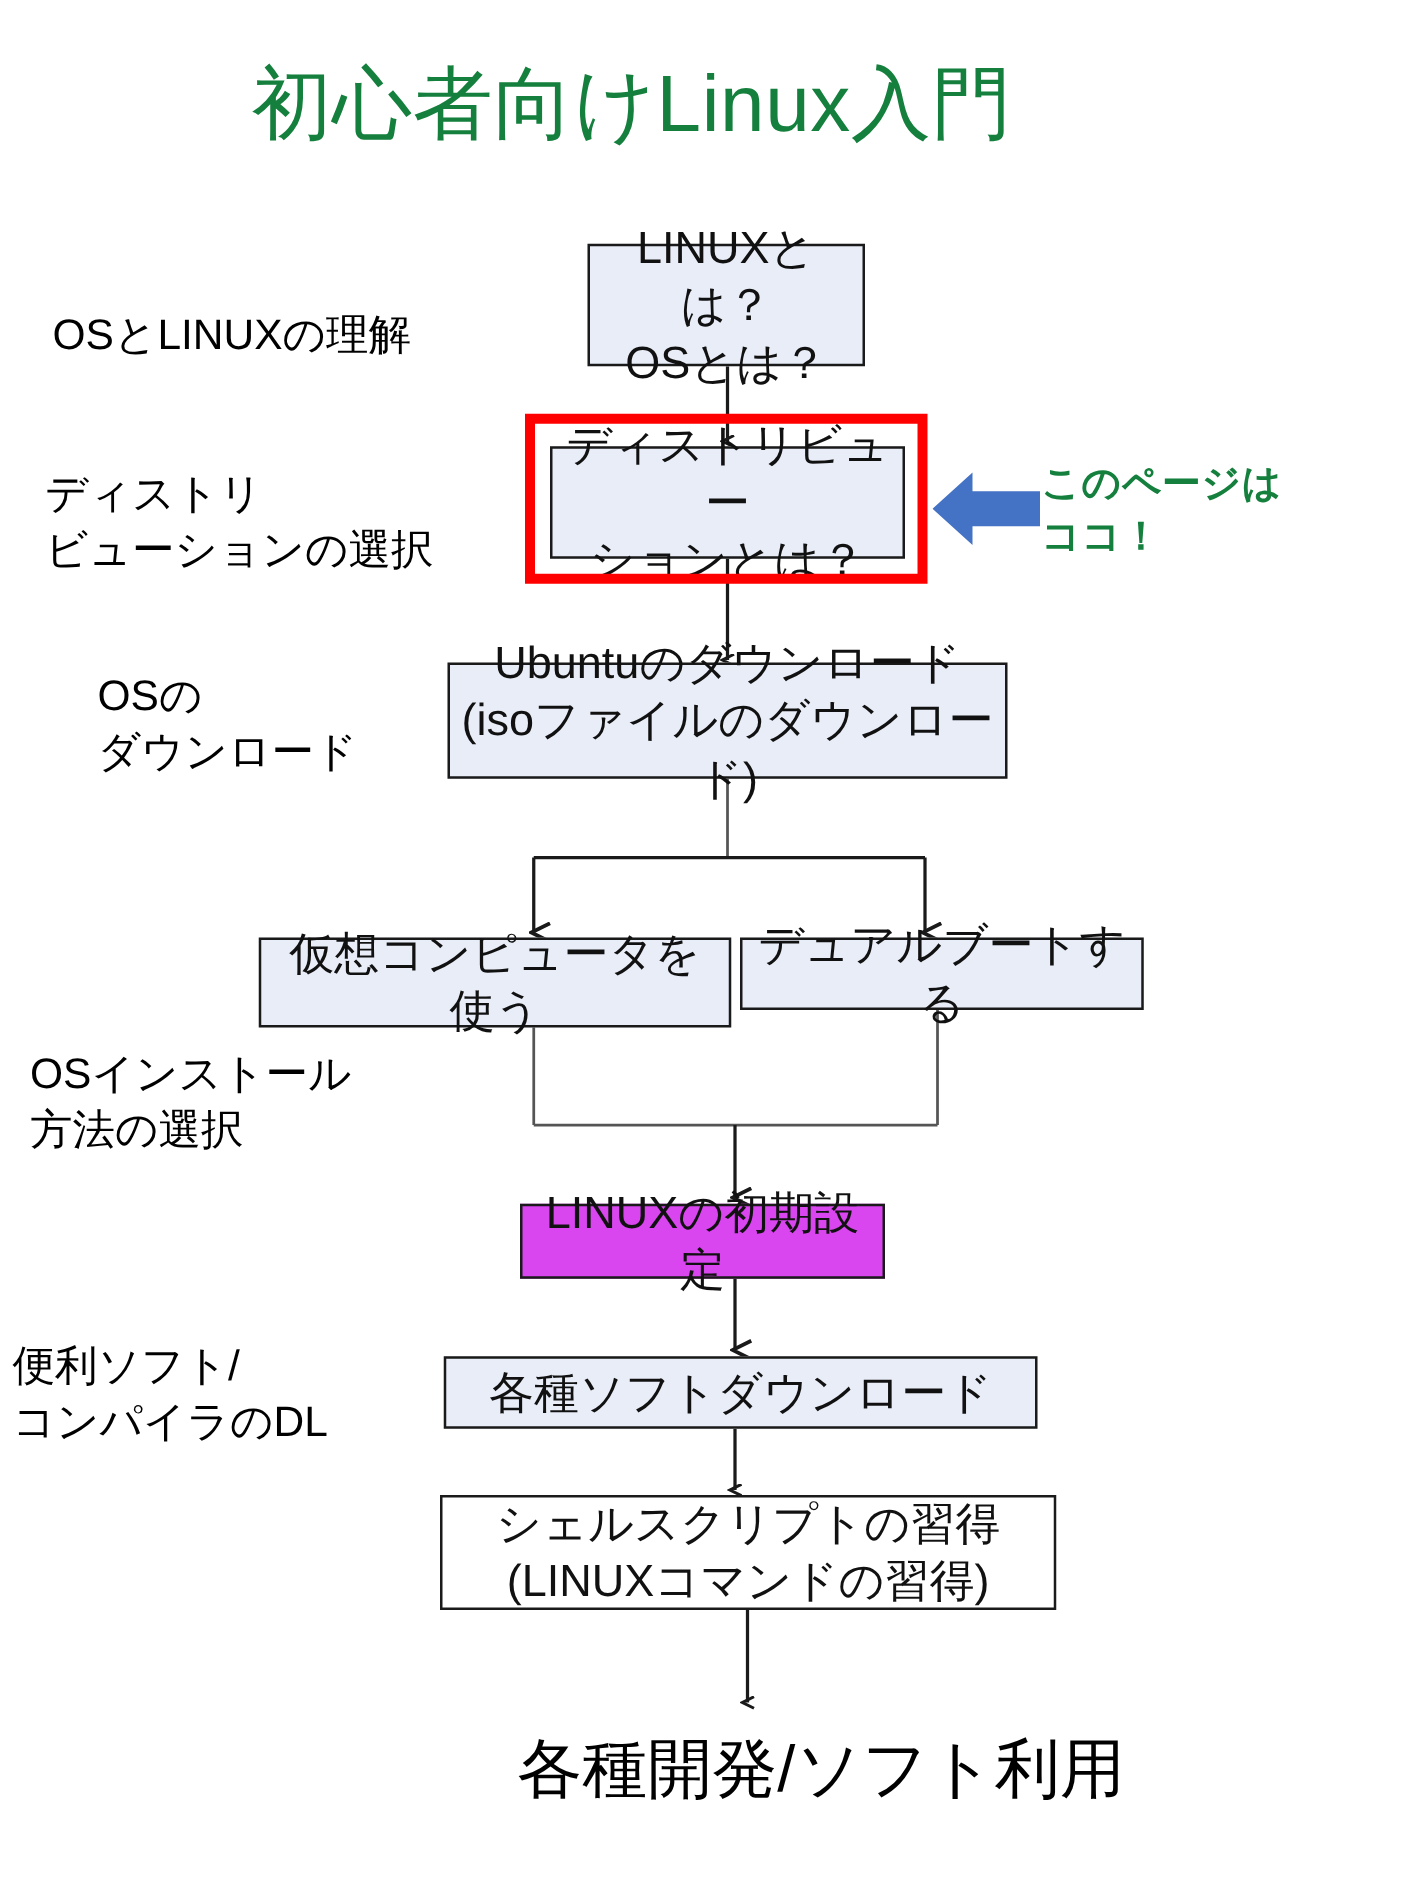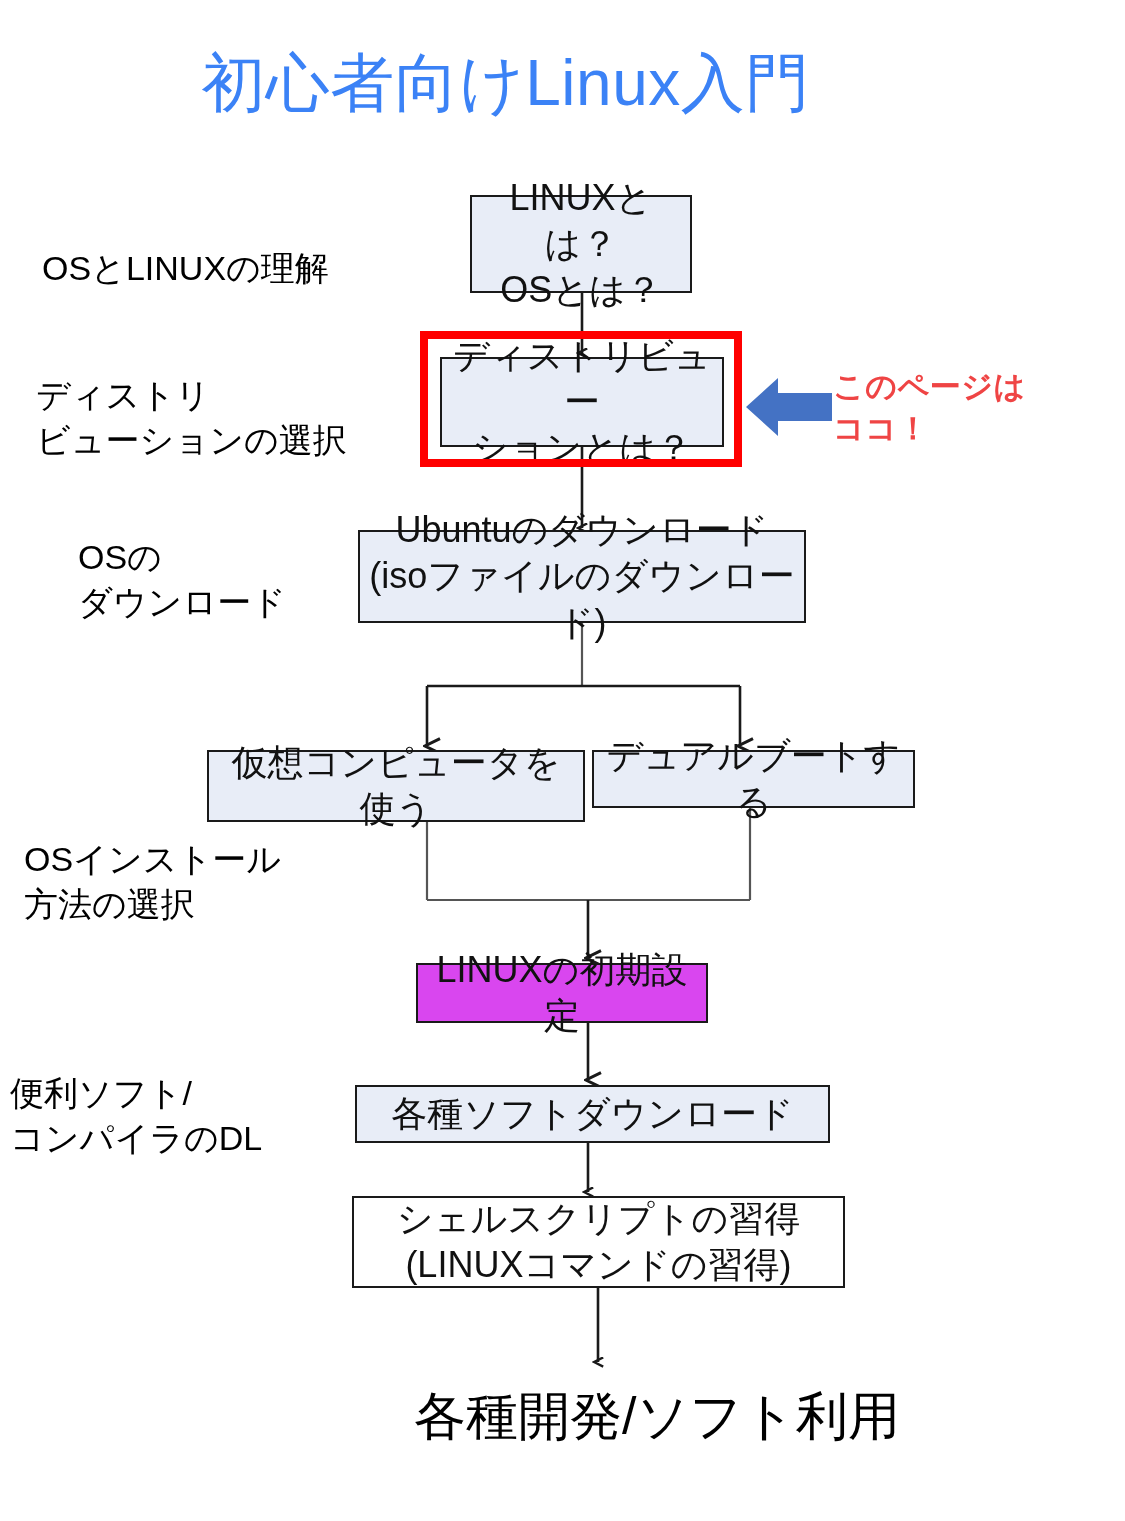--- a/index.html
+++ b/index.html
@@ -23,21 +23,21 @@
   
   .page-title {
     position: absolute;
     left: 0;
     top: 48px;
     width: 1011px;
     text-align: center;
     font-size: 64px;
     line-height: 1.1;
     letter-spacing: 0.5px;
-    color: #3b82f6;
+    color: #15803d;
     white-space: nowrap;
   }
 
   
   .stage-label {
     position: absolute;
     font-size: 34px;
     line-height: 1.32;
     color: #000000;
     white-space: pre-line;
@@ -95,21 +95,21 @@
 
   
   .callout-arrow {
     position: absolute;
   }
   .callout-text {
     position: absolute;
     font-size: 31px;
     font-weight: bold;
     line-height: 1.34;
-    color: #ef4444;
+    color: #15803d;
     white-space: pre-line;
     letter-spacing: 0.5px;
   }
 </style>
 </head>
 <body>
 
 <div id="page">
 
   <div class="page-title">初心者向けLinux入門</div>

